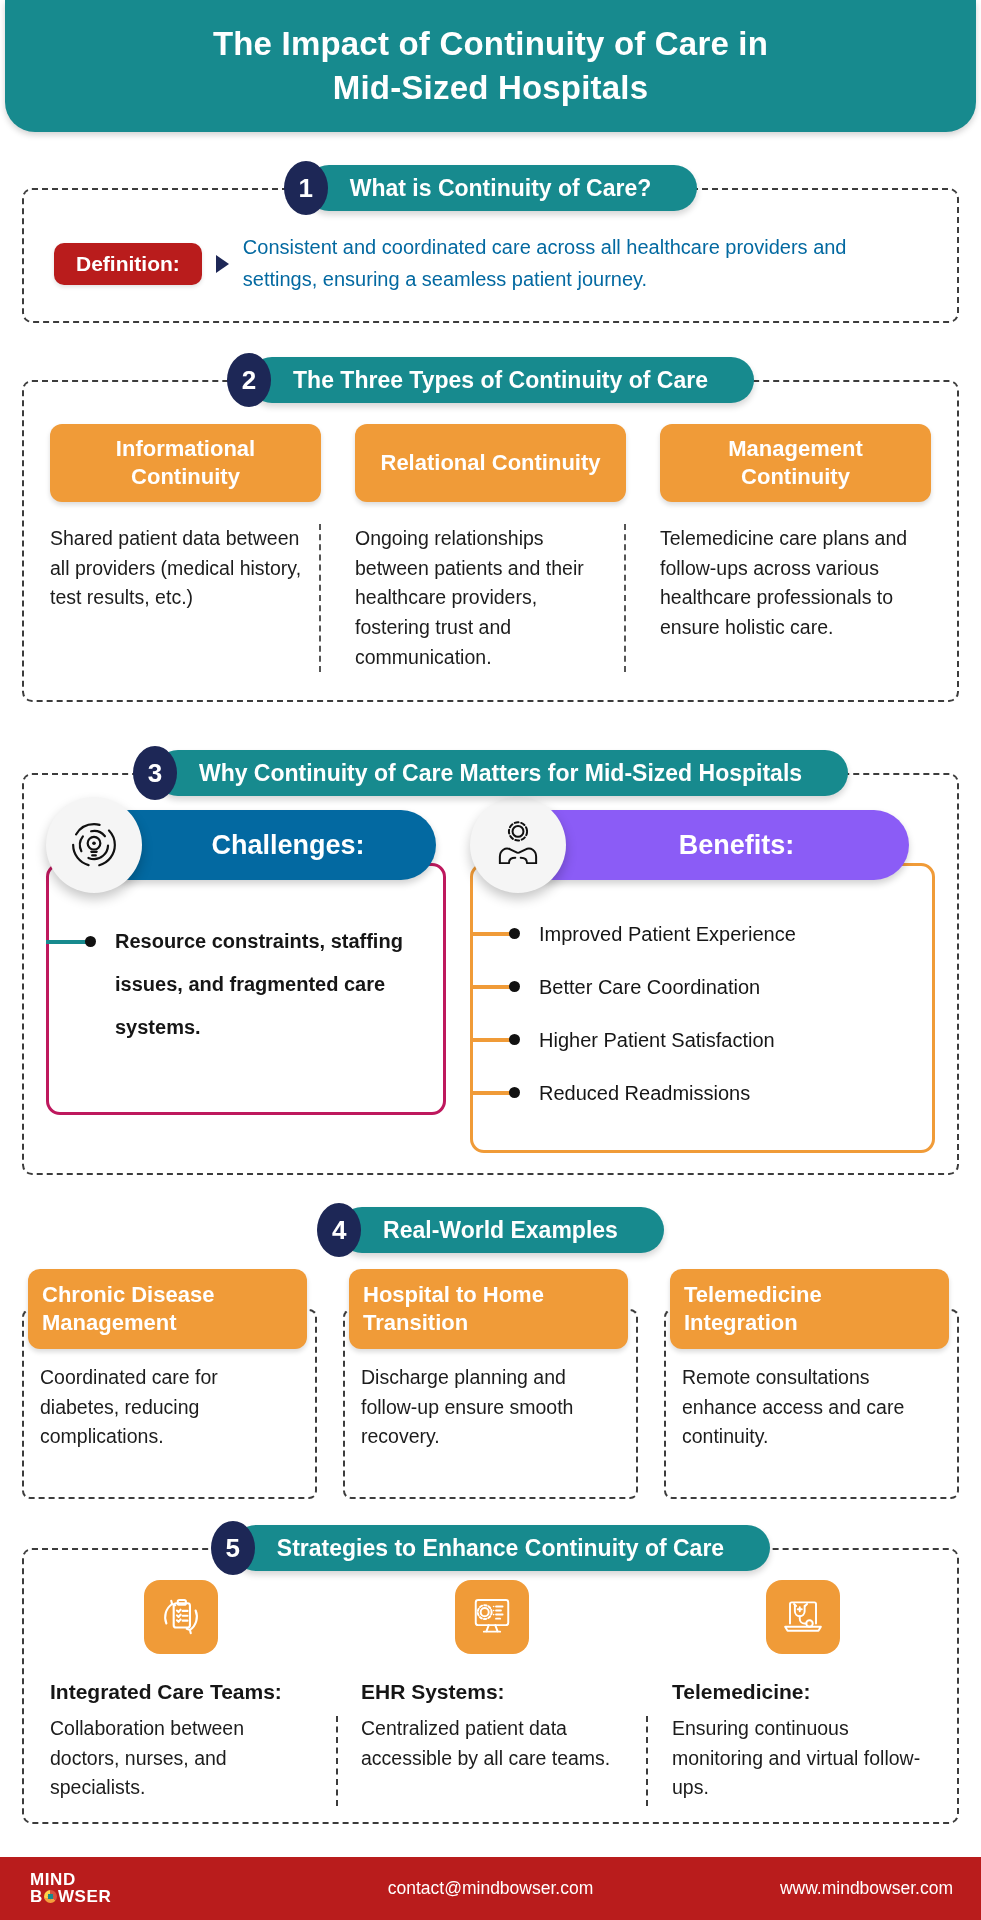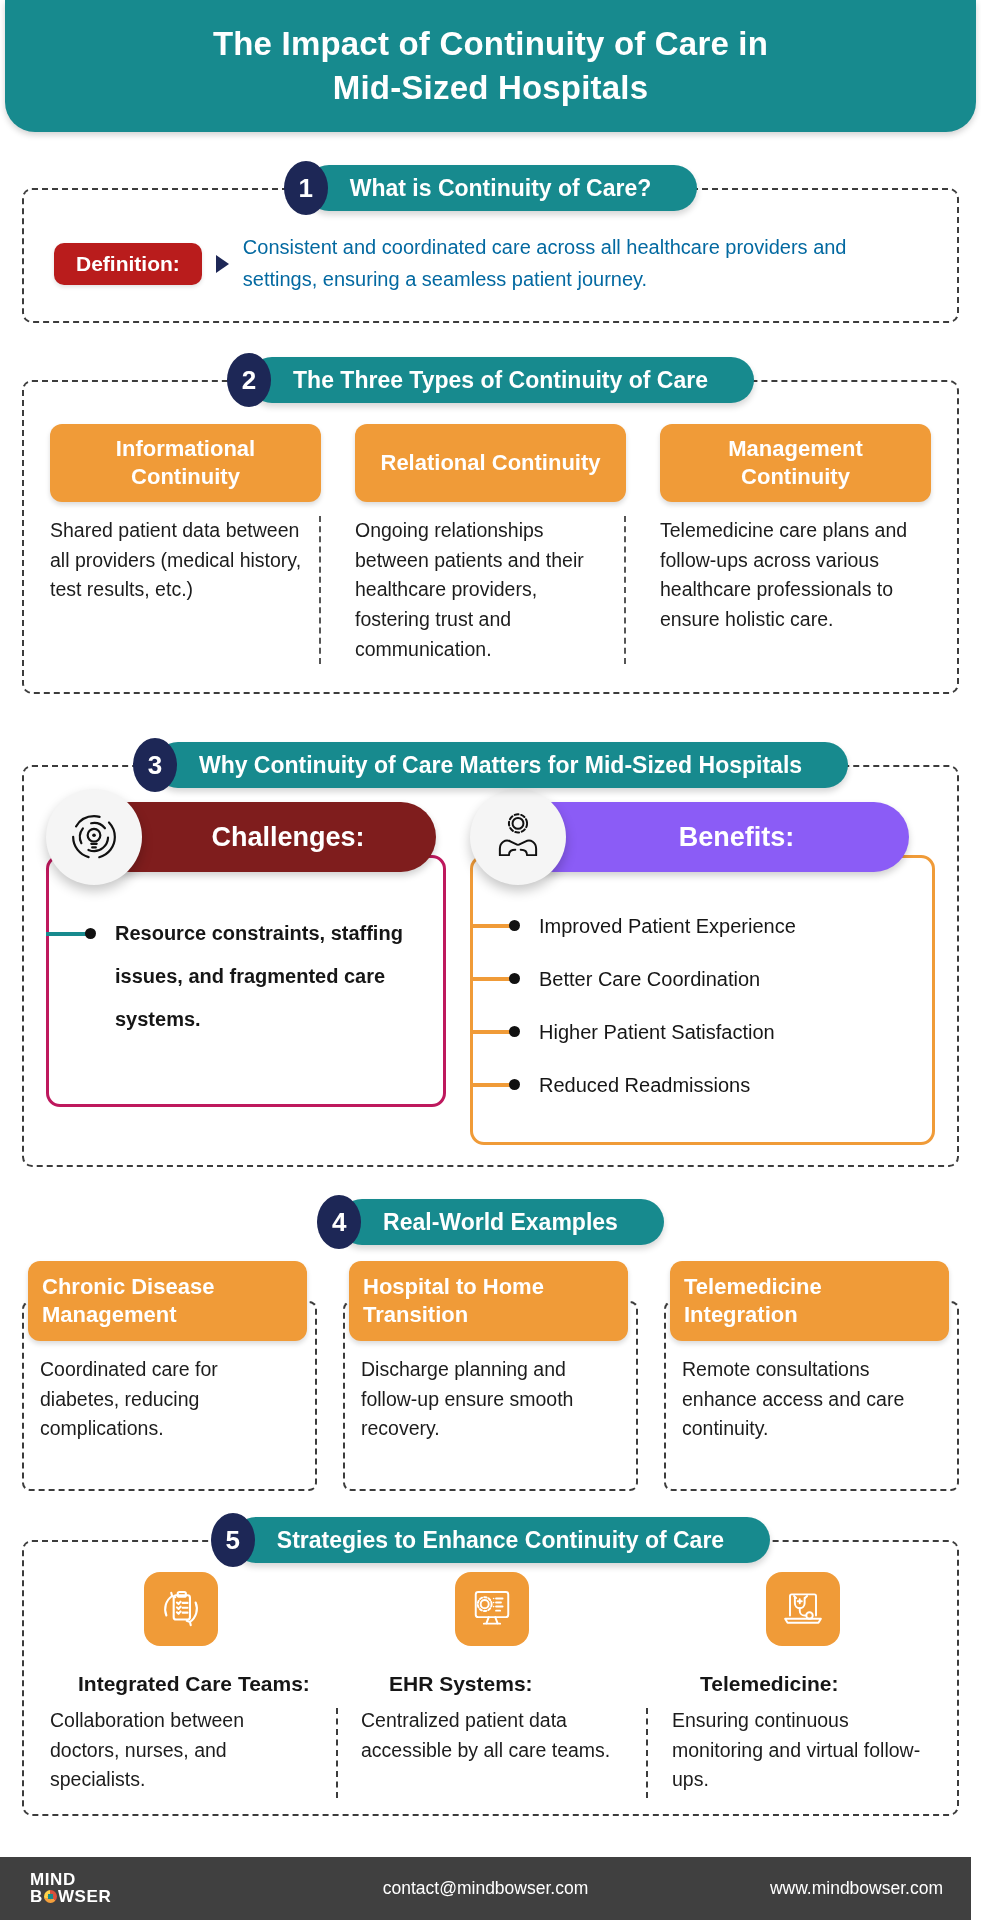--- a/index.html
+++ b/index.html
@@ -34,36 +34,36 @@
   .def-arrow { width:0; height:0; border-top:9px solid transparent; border-bottom:9px solid transparent;
     border-left:13px solid #1d2756; flex:0 0 auto; }
   .def-text { font-size:20px; line-height:1.58; color:#0369a1; }
 
   
   .sec2 .dashed-box { padding:42px 26px 28px 26px; }
   .trio-heads { display:grid; grid-template-columns:1fr 1fr 1fr; gap:34px; }
   .trio-head { background:#f09b38; color:#fff; font-weight:800; font-size:22px; line-height:1.3;
     border-radius:12px; height:78px; display:flex; align-items:center; justify-content:center;
     text-align:center; padding:0 12px; box-shadow:0 3px 5px rgba(0,0,0,.14); }
-  .trio-descs { display:grid; grid-template-columns:1fr 1fr 1fr; gap:34px; margin-top:14px; }
+  .trio-descs { display:grid; grid-template-columns:1fr 1fr 1fr; gap:34px; margin-top:22px; }
   .trio-desc { font-size:19.5px; line-height:1.52; color:#1c1c1c; padding-right:14px; }
   .trio-desc.sep { border-right:2px dashed #555; }
 
   
   .sec3 .dashed-box { padding:22px 22px 20px 22px; }
   .cb-grid { display:grid; grid-template-columns:400px 1fr; gap:24px; }
   .mini-head { display:flex; align-items:center; height:96px; position:relative; z-index:3;
     margin-bottom:-30px; }
   .round-badge { width:96px; height:96px; border-radius:50%; background:#f5f5f5;
     box-shadow:0 6px 12px rgba(0,0,0,.22); display:flex; align-items:center; justify-content:center;
     position:relative; z-index:2; flex:0 0 auto; }
   .mini-pill { height:70px; border-radius:35px; margin-left:-48px; flex:1;
     display:flex; align-items:center; justify-content:center; padding-left:46px;
     color:#fff; font-weight:800; font-size:27px; box-shadow:0 4px 7px rgba(0,0,0,.18); }
-  .mini-pill.teal { background:#7f1d1d; margin-right:10px; }
+  .mini-pill.teal { background:#0369a1; margin-right:10px; }
   .mini-pill.orange { background:#8b5cf6; margin-right:26px; }
   .content-box { border-radius:14px; background:#fff; padding:54px 20px 18px 20px; min-height:252px; }
   .content-box.teal { border:3px solid #be185d;font-weight:bold; }
   .content-box.orange { border:3px solid #f09b38; }
   .cb-list { list-style:none; }
   .cb-list li { position:relative; padding-left:46px; font-size:20px; color:#161616; }
   .cb-list li::before { content:""; position:absolute; left:-23px; width:42px; height:3.5px; }
   .cb-list li::after { content:""; position:absolute; left:16px; width:11px; height:11px;
     border-radius:50%; background:#111; }
   .challenge-list li { line-height:2.15; }
@@ -85,25 +85,25 @@
 
   
   .sec5 .dashed-box { padding:30px 0 16px 0; min-height:276px; }
   .strat-grid { display:grid; grid-template-columns:1fr 1fr 1fr; position:relative; }
   .strat-sep { position:absolute; top:136px; bottom:-4px; border-left:2px dashed #3c3c3c; }
   .strat-sep.s1 { left:33.4%; } .strat-sep.s2 { left:66.7%; }
   .strat-col { text-align:left; padding:0 24px 0 26px; }
   .strat-icon-wrap { display:flex; justify-content:center; }
   .strat-icon { width:74px; height:74px; border-radius:16px; background:#f09b38;
     display:flex; align-items:center; justify-content:center; }
-  .strat-heading { margin-top:26px; font-size:21px; font-weight:800; color:#161616;margin-left:28px; }
+  .strat-heading { margin-top:26px; font-size:21px; font-weight:800; color:#161616; }
   .strat-body { margin-top:10px; font-size:19.5px; line-height:1.5; color:#1c1c1c; }
 
   
-  .footer { position:absolute; left:0; right:10px; bottom:0; height:63px; background:#404040;
+  .footer { position:absolute; left:0; right:0; bottom:0; height:63px; background:#b91c1c;
     display:flex; align-items:center; color:#fff; }
   .logo { margin-left:30px; font-weight:800; font-size:17px; line-height:.95; letter-spacing:.6px; }
   .logo-row { display:flex; align-items:center; }
   .logo-o { display:inline-block; width:13px; height:13px; border-radius:50%; margin:0 1px;
     background:
       radial-gradient(circle at center, #178a8e 0 31%, rgba(0,0,0,0) 33%),
       conic-gradient(#d94f3d 0 130deg, #f5a03c 130deg 250deg, #ffd24a 250deg 360deg); }
   .foot-email { position:absolute; left:50%; transform:translateX(-50%); font-size:17.5px; color:#fff; text-decoration:none; }
   .foot-site { position:absolute; right:28px; font-size:17.5px; color:#fff; text-decoration:none; }
 

